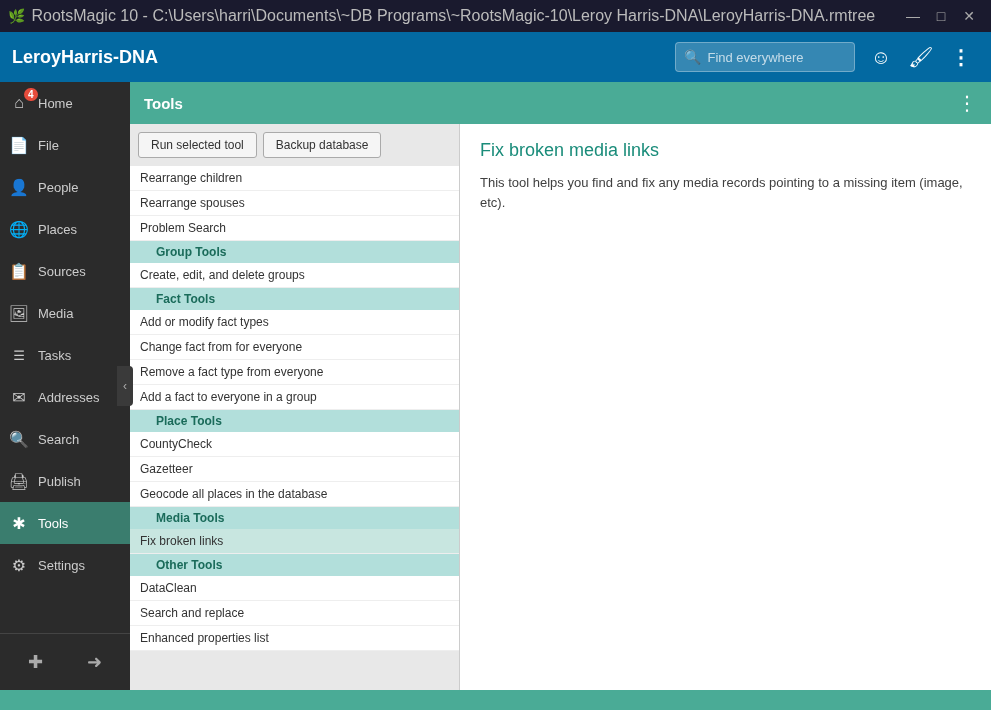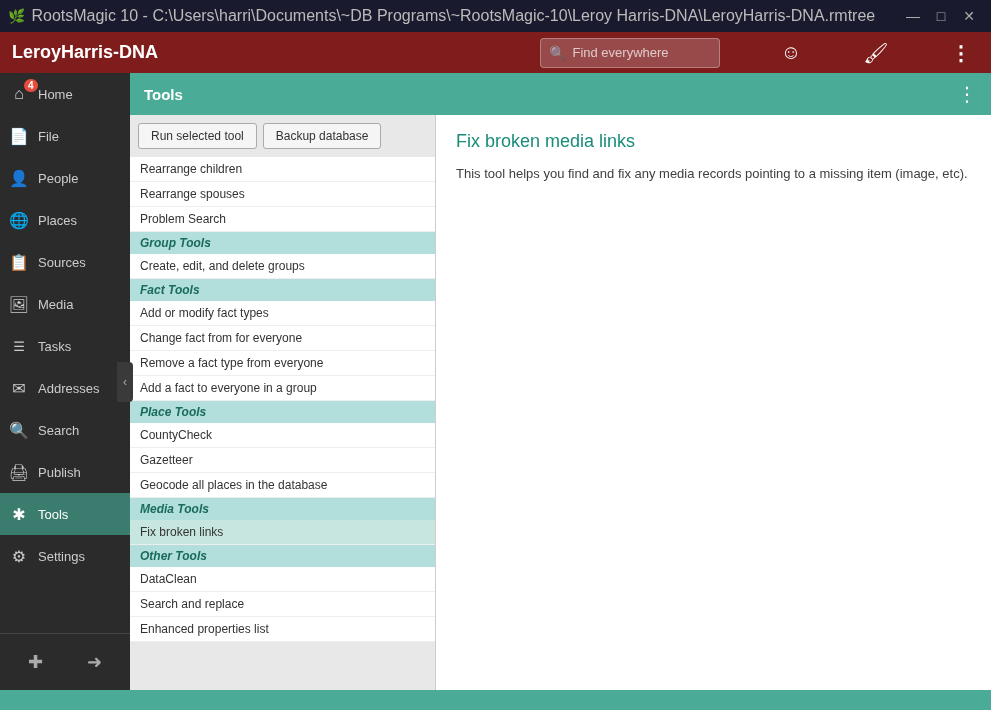--- a/index.html
+++ b/index.html
@@ -14,27 +14,26 @@
       align-items: center;
       padding: 0 8px;
       font-size: 12px;
       user-select: none;
       flex-shrink: 0;
     }
     #titlebar .win-btn { width: 28px; height: 28px; display: flex; align-items: center; justify-content: center; cursor: pointer; font-size: 14px; color: #aaa; }
 
     
     #header {
-      background: #7f1d1d;
-      height: 41px;
+      background: #0369a1;
+      height: 50px;
       display: flex;
       align-items: center;
       padding: 0 12px;
       flex-shrink: 0;
-      gap: 45px;
     }
     #header .app-title {
       color: white;
       font-size: 18px;
       font-weight: 600;
       flex: 1;
     }
     #header .search-box {
       background: rgba(255,255,255,0.2);
       border: 1px solid rgba(255,255,255,0.3);
@@ -152,21 +151,21 @@
     
     #tools-body {
       display: flex;
       flex: 1;
       overflow: hidden;
       background: #e8e8e8;
     }
 
     
     #tool-list-panel {
-      width: 306px;
+      width: 330px;
       display: flex;
       flex-direction: column;
       flex-shrink: 0;
       background: #e8e8e8;
       border-right: 1px solid #ccc;
     }
 
     
     #tool-btn-row {
       display: flex;
@@ -192,24 +191,23 @@
       overflow-x: hidden;
       position: relative;
     }
     #tool-list-scroll::-webkit-scrollbar { width: 8px; }
     #tool-list-scroll::-webkit-scrollbar-track { background: #ddd; }
     #tool-list-scroll::-webkit-scrollbar-thumb { background: #aaa; border-radius: 4px; }
 
     .tool-section-header {
       background: #b2dfdb;
       color: #1a6b5a;
-      padding: 4px 10px;
+      padding: 4px 26px;
       font-weight: 600;
       font-size: 12px;
-      font-style: italic;
     }
     .tool-item {
       padding: 5px 10px;
       font-size: 12px;
       color: #333;
       cursor: pointer;
       background: white;
       border-bottom: 1px solid #eee;
     }
     .tool-item.selected { background: #c8e6e0; }

